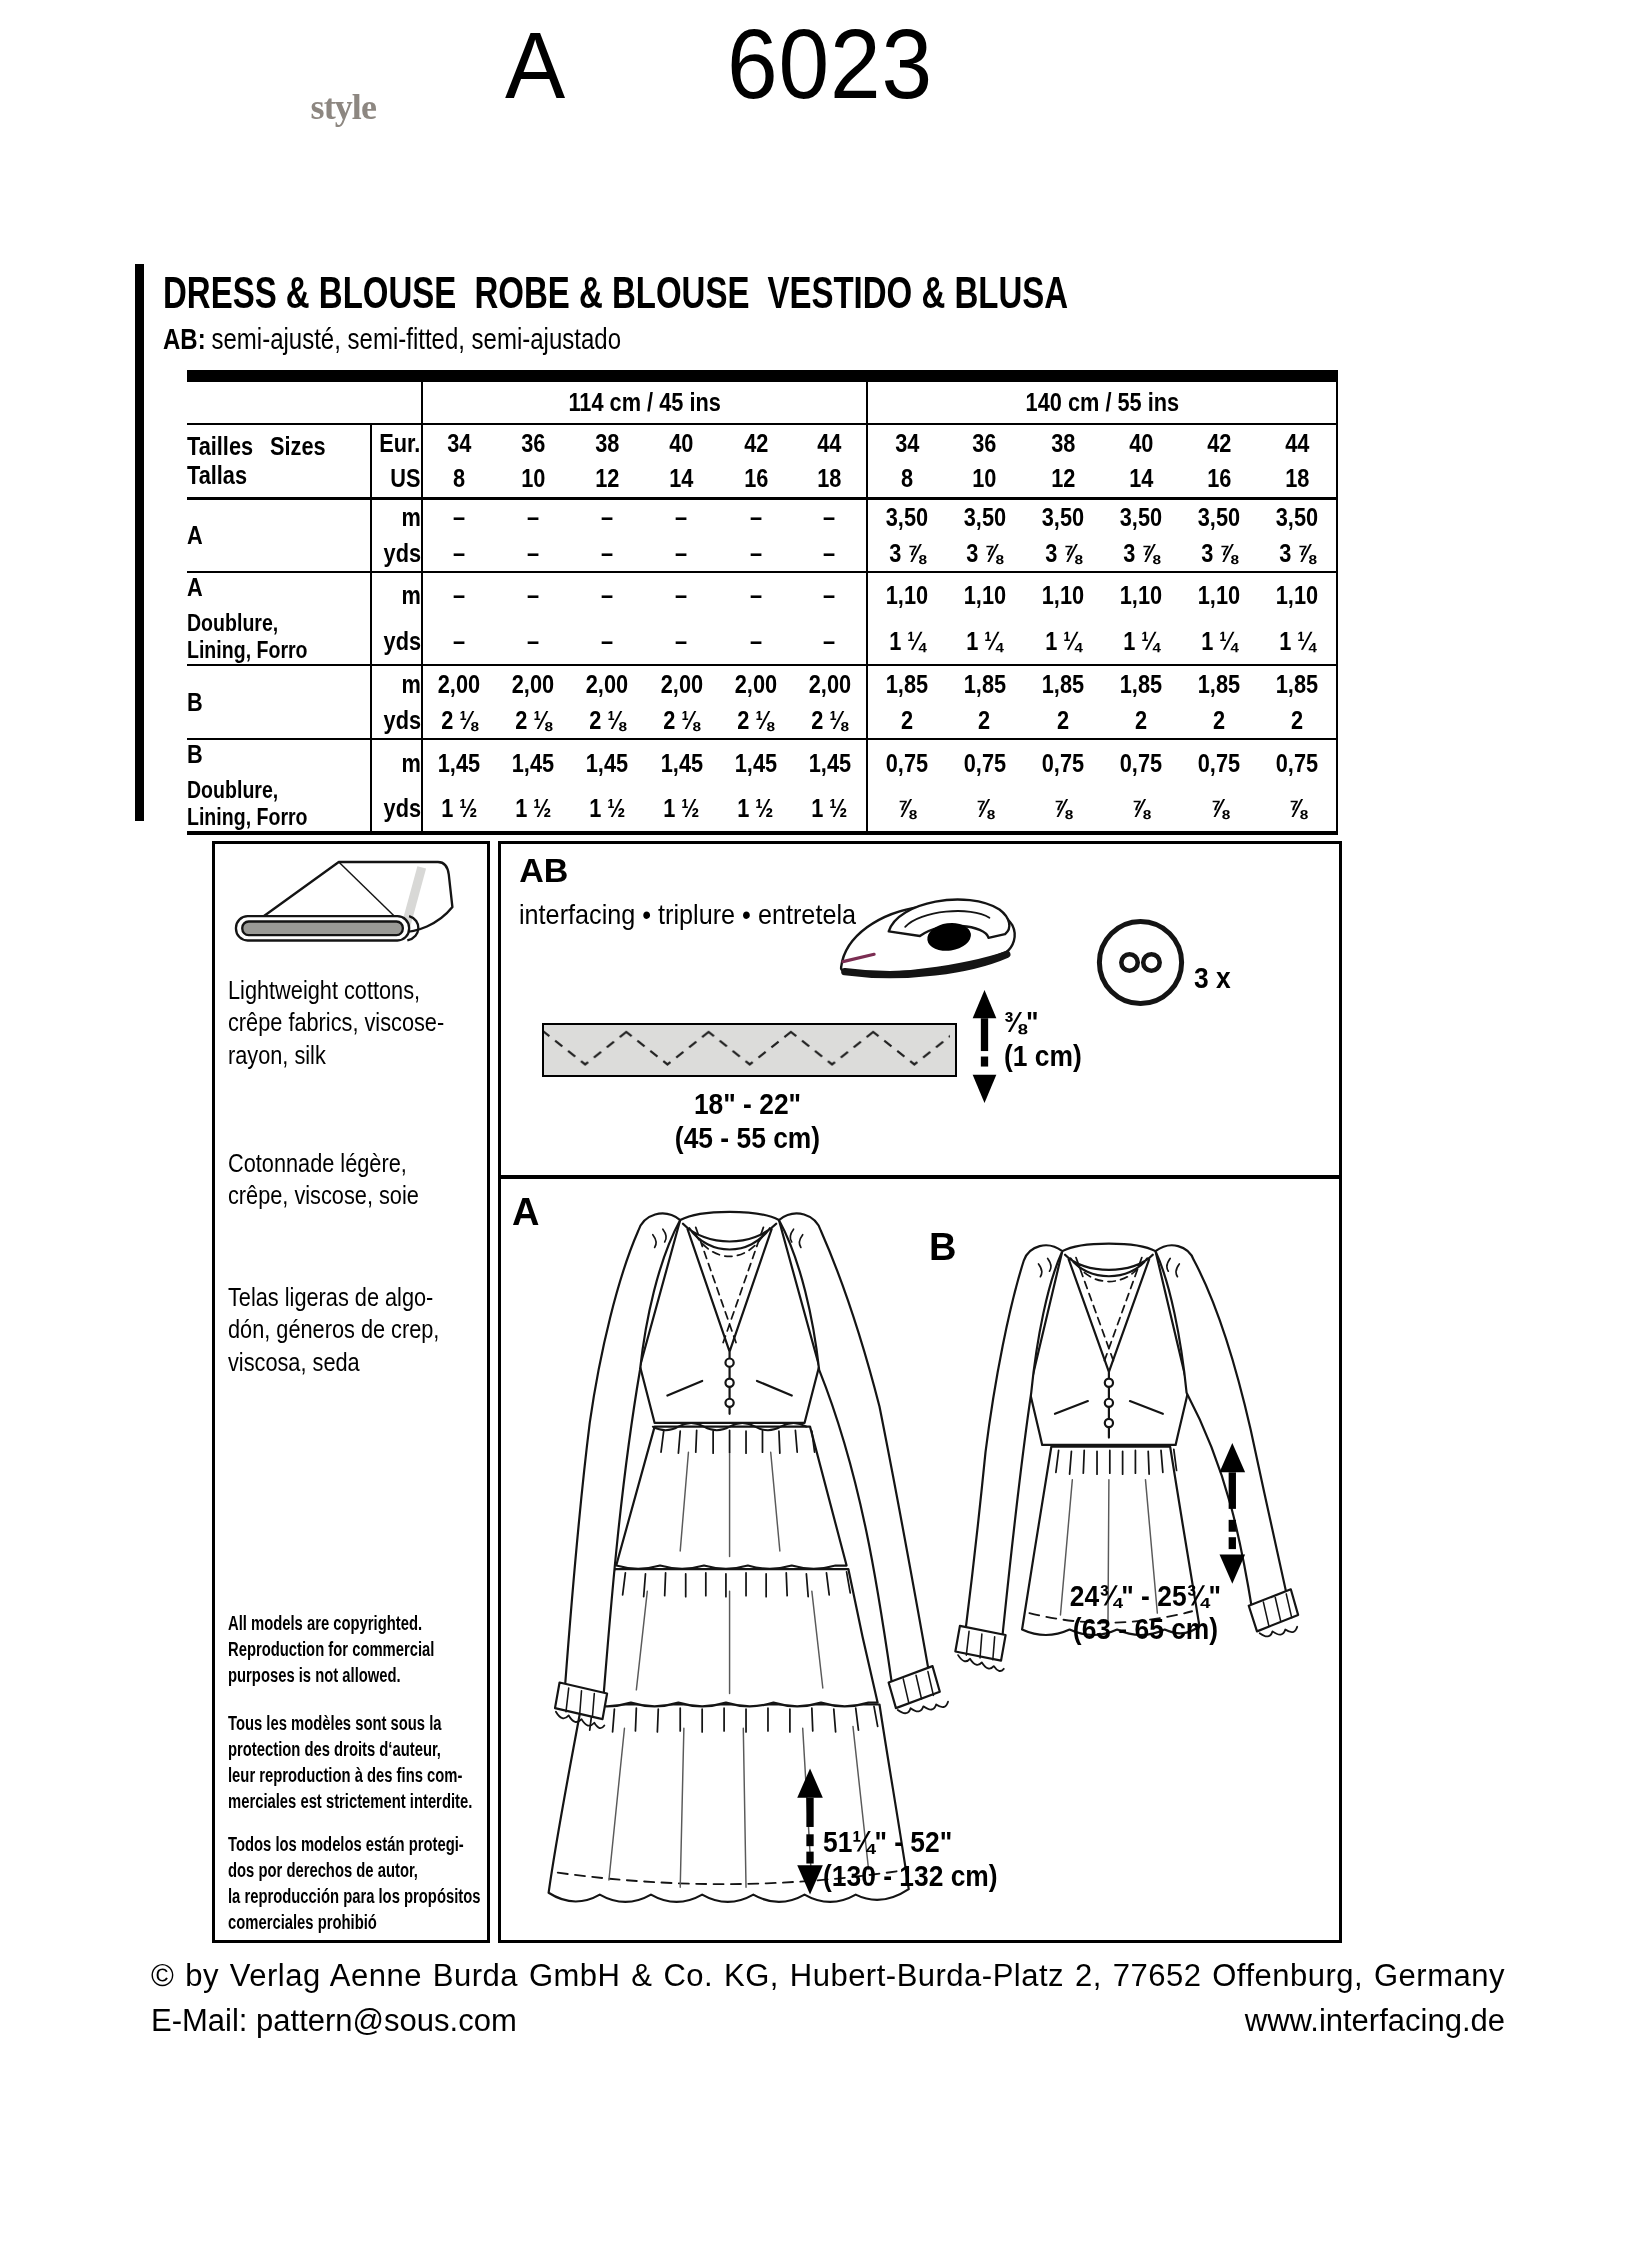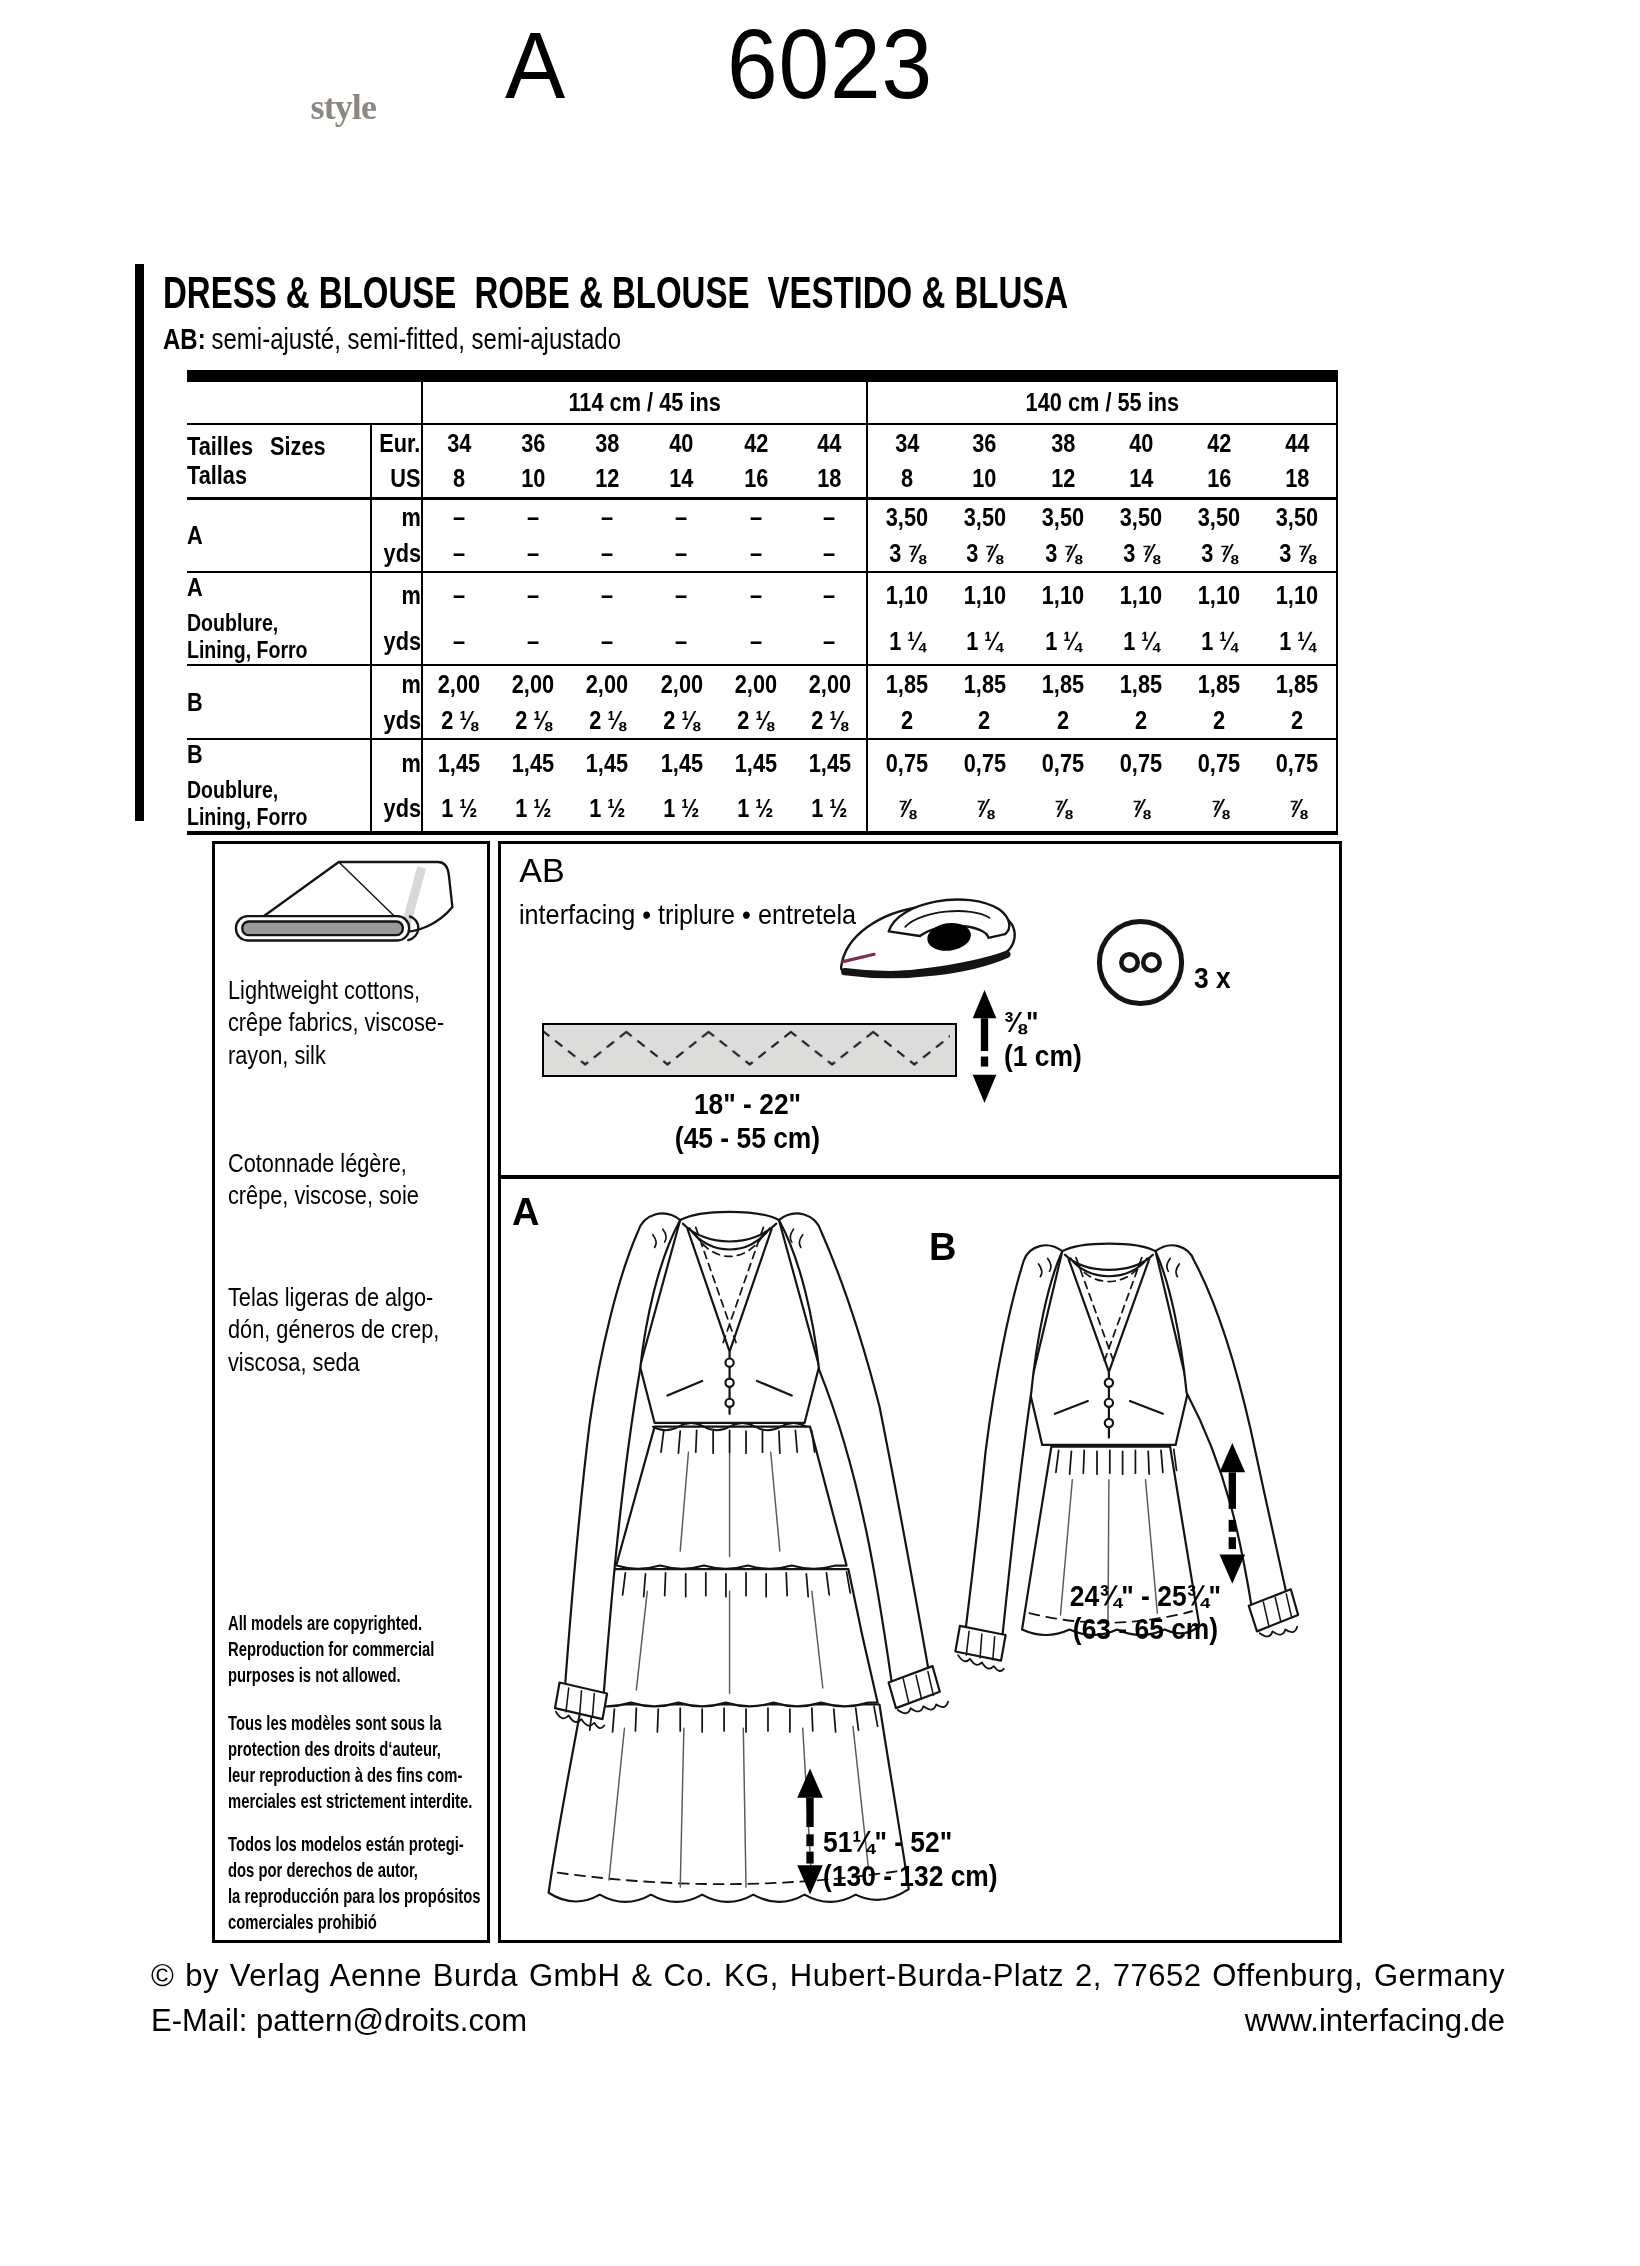--- a/index.html
+++ b/index.html
@@ -40,21 +40,21 @@
   td.unit{text-align:right;padding-right:7.3px;}
   .wsp{word-spacing:12.8px;}
   .sub{font-weight:700;font-size:23px;margin-top:8.2px;}
   
   .box{position:absolute;border:3.7px solid #000;background:#fff;}
   #fabric-box{left:212px;top:841px;width:272px;height:1096px;}
   #right-box{left:498px;top:841px;width:838px;height:1096px;}
   #panel-divider{left:0;top:331px;width:100%;height:3.7px;background:#000;position:absolute;}
   .fab-txt{left:12.8px;font-size:26.5px;line-height:1.22;transform:scaleX(.82);transform-origin:0 0;width:311px;}
   .cop-txt{left:12.8px;font-size:20px;line-height:1.3;font-weight:700;transform:scaleX(.74);transform-origin:0 0;width:356px;}
-  #ab-heading{left:18.3px;top:7.3px;font-size:34px;font-weight:400;}
+  #ab-heading{left:18.3px;top:7.3px;font-size:34px;font-weight:700;}
   #ab-subtitle{left:18.3px;top:55px;font-size:28px;transform:scaleX(.9);transform-origin:0 0;white-space:nowrap;}
   .meas{font-weight:700;font-size:30px;transform:scaleX(.88);white-space:nowrap;}
   .meas.ctr{transform-origin:50% 50%;}
   .meas.lft{transform-origin:0 50%;display:inline-block;}
   #strip{left:41px;top:179px;width:411px;height:50px;background:#dcdcda;border:2.7px solid #000;}
   #seam-in{left:503px;top:161px;}
   #seam-cm{left:503px;top:195px;}
   #strip-width-in{left:41px;top:243px;width:411px;text-align:center;}
   #strip-width-cm{left:41px;top:277px;width:411px;text-align:center;}
   #view-a-label{left:11px;top:347px;font-size:38px;font-weight:700;}
@@ -430,18 +430,18 @@
     </svg>
 
     <div class="abs meas ctr" id="blouse-len-in">24¾" - 25¾"</div>
     <div class="abs meas ctr" id="blouse-len-cm">(63 - 65 cm)</div>
     <div class="abs meas lft" id="dress-len-in">51¼" - 52"</div>
     <div class="abs meas lft" id="dress-len-cm">(130 - 132 cm)</div>
   </div>
 
   <div class="abs" id="footer-line1">© by Verlag Aenne Burda GmbH &amp; Co. KG, Hubert-Burda-Platz 2, 77652 Offenburg, Germany</div>
   <div class="abs" id="footer-line2">
-    <span>E-Mail: pattern@droits.com</span>
+    <span>E-Mail: pattern@sous.com</span>
     <span>www.interfacing.de</span>
   </div>
 
 </div>
 
 
 </body></html>

